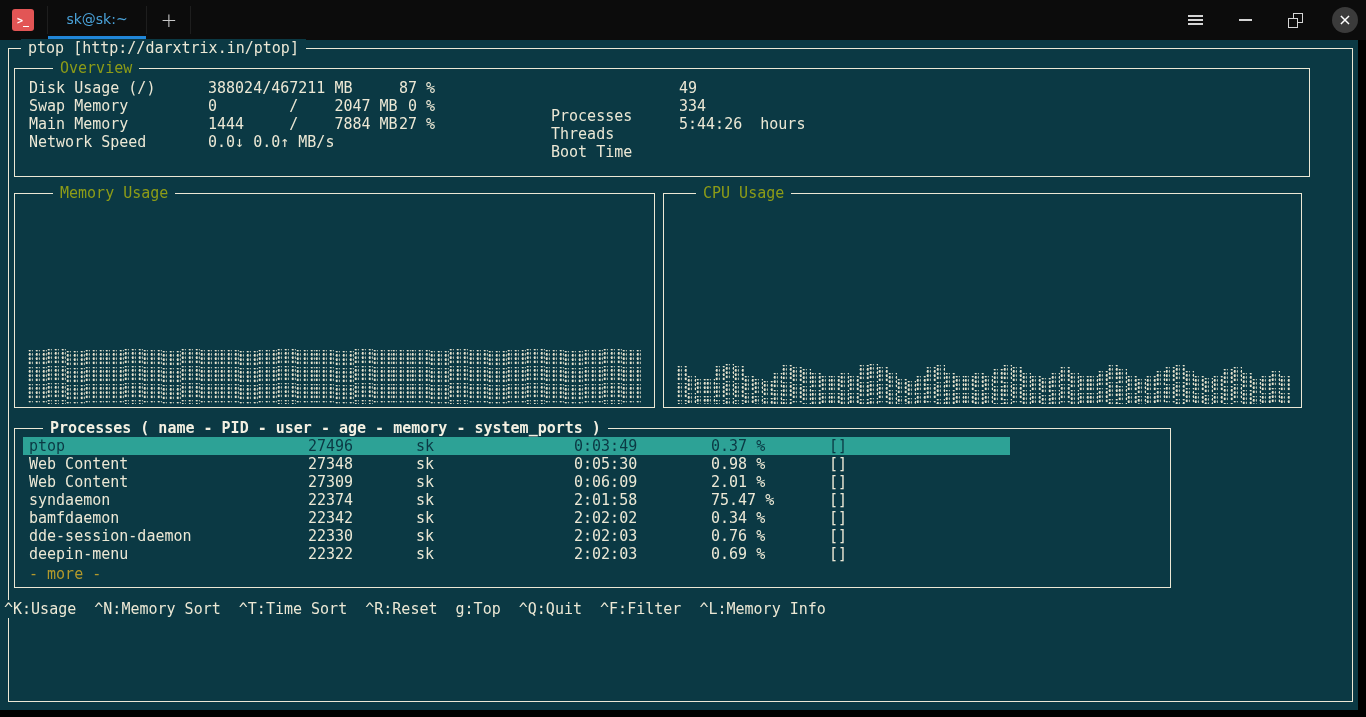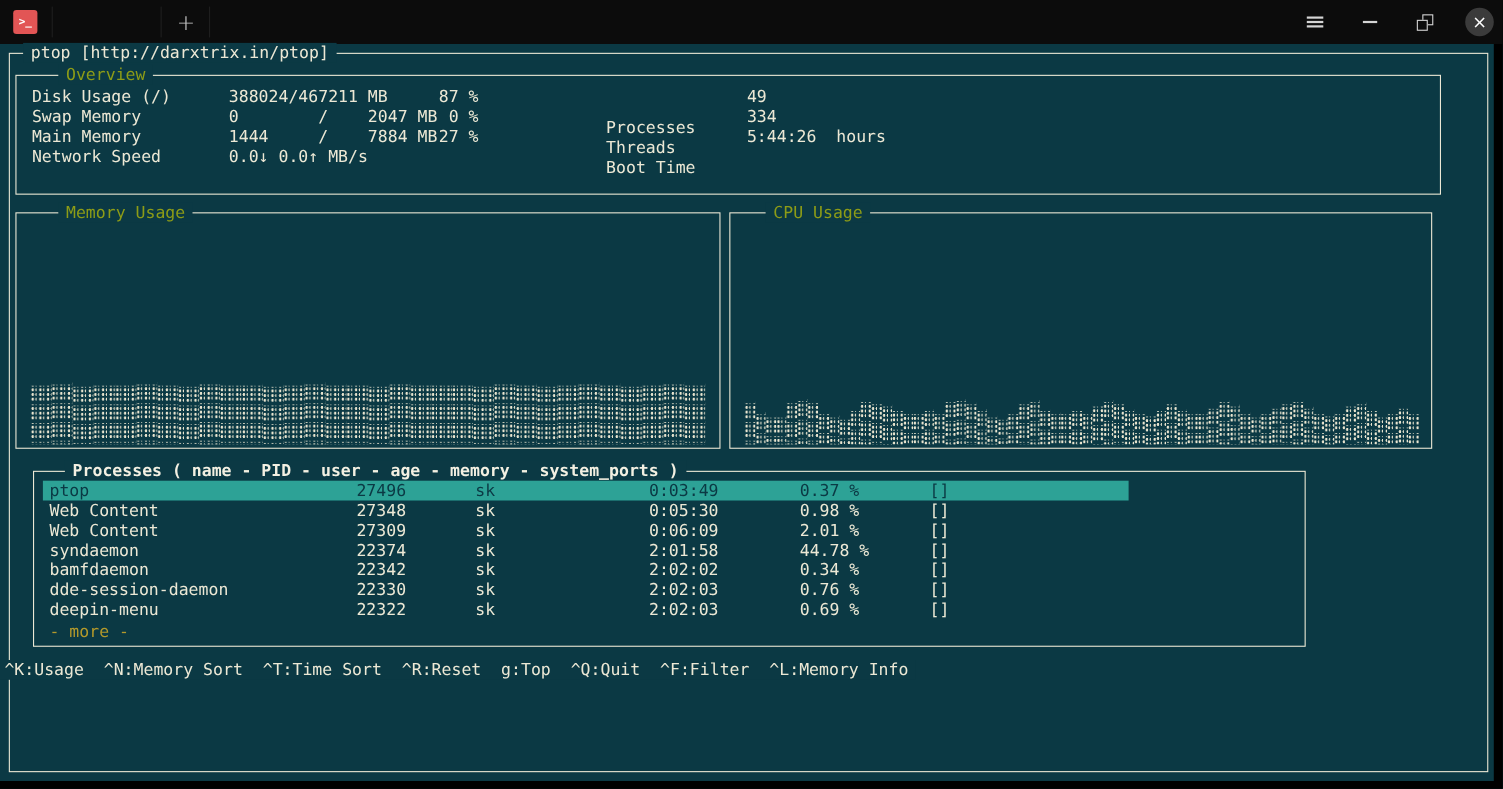--- a/index.html
+++ b/index.html
@@ -56,21 +56,21 @@
   .bars{position:absolute;left:13px;bottom:3px;width:613px;display:flex;align-items:flex-end;}
   .bar{flex:1;
     background-image:
       repeating-linear-gradient(90deg, rgba(0,0,0,0) 0px, rgba(0,0,0,0) 5.1px, #0b3944 5.1px, #0b3944 7px),
       repeating-linear-gradient(0deg, rgba(0,0,0,0) 0px, rgba(0,0,0,0) 14.6px, #0b3944 14.6px, #0b3944 17px),
       radial-gradient(circle at 1.7px 2.1px, #e9e5d0 1.05px, rgba(0,0,0,0) 1.4px);
     background-size:7px 100%, 100% 17px, 3.5px 4.25px;
   }
 
   
-  .proc{left:30px;top:388px;width:1157px;height:160px;padding-left:40px;}
+  .proc{left:14px;top:388px;width:1157px;height:160px;padding-left:40px;}
   .proc-title{left:28px;color:#f3f0e2;font-weight:bold;}
   .p-row{position:absolute;left:8px;width:987px;height:18px;}
   .p-row.sel{background:var(--hl);color:#0b3944;}
   .pc{position:absolute;white-space:pre;text-align:center;}
   .c-name{left:6px;}
   .c-pid{left:285px;}
   .c-user{left:393px;}
   .c-age{left:551px;}
   .c-mem{left:688px;}
   .c-ports{left:806px;}
@@ -82,20 +82,24 @@
 </head>
 <body>
 
 <div class="screen">
 
   <div class="tabbar">
     <div class="term-icon">
       <span>&gt;_</span>
     </div>
     <div class="sep" style="left:47px"></div>
+    <div class="tab">
+      <span class="tab-label">sk@sk:~</span>
+      <div class="tab-underline"></div>
+    </div>
     <div class="sep" style="left:146px"></div>
     <div class="new-tab">+</div>
     <div class="sep" style="left:190px"></div>
     <div class="win-controls">
       <div class="wc">
         <span class="menu-lines">
             <i></i>
             <i></i>
             <i></i>
           </span>
@@ -290,21 +294,21 @@
             <div class="pc c-user">sk</div>
             <div class="pc c-age">0:06:09</div>
             <div class="pc c-mem">2.01 %</div>
             <div class="pc c-ports">[]</div>
           </div>
           <div class="p-row" style="top: 62px;">
             <div class="pc c-name">syndaemon</div>
             <div class="pc c-pid">22374</div>
             <div class="pc c-user">sk</div>
             <div class="pc c-age">2:01:58</div>
-            <div class="pc c-mem">44.78 %</div>
+            <div class="pc c-mem">75.47 %</div>
             <div class="pc c-ports">[]</div>
           </div>
           <div class="p-row" style="top: 80px;">
             <div class="pc c-name">bamfdaemon</div>
             <div class="pc c-pid">22342</div>
             <div class="pc c-user">sk</div>
             <div class="pc c-age">2:02:02</div>
             <div class="pc c-mem">0.34 %</div>
             <div class="pc c-ports">[]</div>
           </div>

